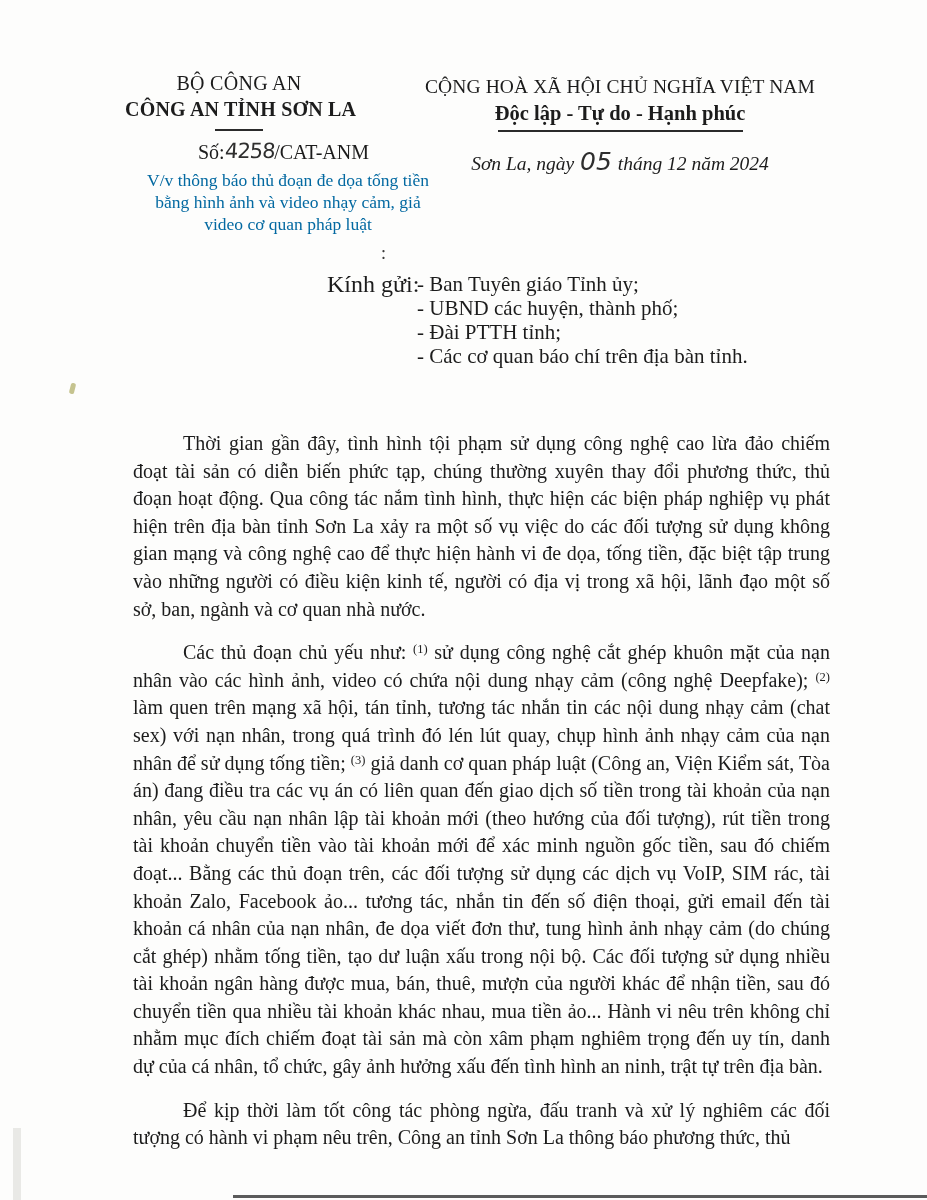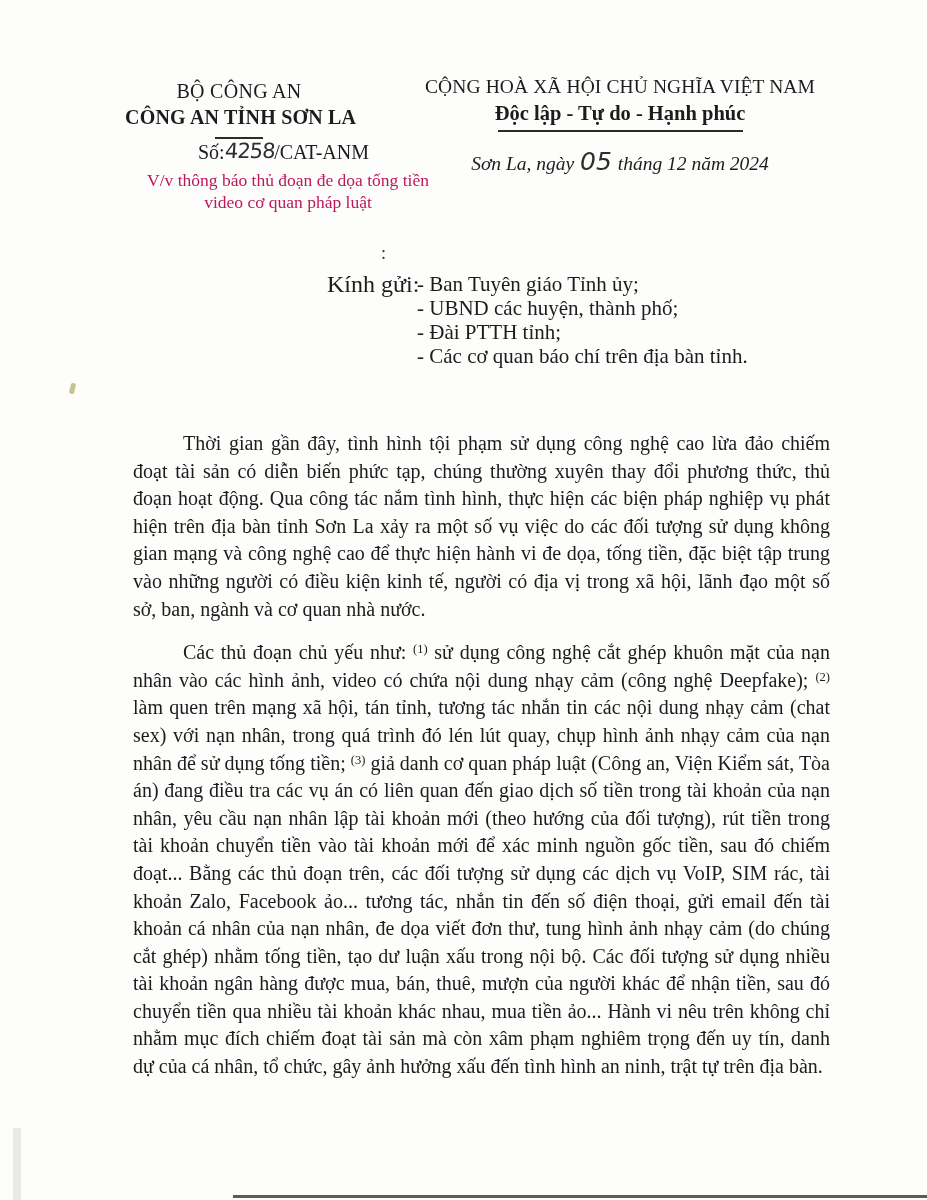--- a/index.html
+++ b/index.html
@@ -14,21 +14,21 @@
     margin: 0 auto;
     background: #fdfdfc;
     overflow: hidden;
     font-family: "Liberation Serif", serif;
     color: #1c1c1c;
   }
   
   .agency-block {
     position: absolute;
     left: 125px;
-    top: 80px;
+    top: 72px;
     width: 228px;
     text-align: center;
   }
   .agency-parent {
     font-size: 20px;
     letter-spacing: 0.3px;
     white-space: nowrap;
   }
   .agency-name {
     font-size: 20px;
@@ -58,21 +58,21 @@
     color: #2e2e2e;
   }
   .doc-subject {
     position: absolute;
     left: 138px;
     top: 169px;
     width: 300px;
     text-align: center;
     font-size: 17.5px;
     line-height: 22px;
-    color: #be185d;
+    color: #0369a1;
   }
   
   .national-block {
     position: absolute;
     left: 416px;
     top: 76px;
     width: 408px;
     text-align: center;
   }
   .national-title {
@@ -191,20 +191,21 @@
     <div class="agency-name">CÔNG AN TỈNH SƠN LA</div>
     <div class="rule-left"></div>
   </div>
 
   <div class="doc-number">
     <span>Số:</span><span class="handwritten">4258</span><span>/CAT-ANM</span>
   </div>
 
   <div class="doc-subject">
     <div>V/v thông báo thủ đoạn đe dọa tống tiền</div>
+    <div>bằng hình ảnh và video nhạy cảm, giả</div>
     <div>video cơ quan pháp luật</div>
   </div>
 
   <div class="national-block">
     <div class="national-title">CỘNG HOÀ XÃ HỘI CHỦ NGHĨA VIỆT NAM</div>
     <div class="national-motto">Độc lập - Tự do - Hạnh phúc</div>
     <div class="rule-right"></div>
     <div class="dateline">
       <span>Sơn La, ngày</span>
       <span class="handwritten">05</span>
@@ -217,19 +218,20 @@
   <ul class="recipients-list" id="recipient-list">
       <li>- Ban Tuyên giáo Tỉnh ủy;</li>
       <li>- UBND các huyện, thành phố;</li>
       <li>- Đài PTTH tỉnh;</li>
       <li>- Các cơ quan báo chí trên địa bàn tỉnh.</li>
     </ul>
 
   <div class="doc-body" id="paragraphs">
       <p>Thời gian gần đây, tình hình tội phạm sử dụng công nghệ cao lừa đảo chiếm đoạt tài sản có diễn biến phức tạp, chúng thường xuyên thay đổi phương thức, thủ đoạn hoạt động. Qua công tác nắm tình hình, thực hiện các biện pháp nghiệp vụ phát hiện trên địa bàn tỉnh Sơn La xảy ra một số vụ việc do các đối tượng sử dụng không gian mạng và công nghệ cao để thực hiện hành vi đe dọa, tống tiền, đặc biệt tập trung vào những người có điều kiện kinh tế, người có địa vị trong xã hội, lãnh đạo một số sở, ban, ngành và cơ quan nhà nước.</p>
       <p>Các thủ đoạn chủ yếu như: <sup>(1)</sup> sử dụng công nghệ cắt ghép khuôn mặt của nạn nhân vào các hình ảnh, video có chứa nội dung nhạy cảm (công nghệ Deepfake); <sup>(2)</sup> làm quen trên mạng xã hội, tán tỉnh, tương tác nhắn tin các nội dung nhạy cảm (chat sex) với nạn nhân, trong quá trình đó lén lút quay, chụp hình ảnh nhạy cảm của nạn nhân để sử dụng tống tiền; <sup>(3)</sup> giả danh cơ quan pháp luật (Công an, Viện Kiểm sát, Tòa án) đang điều tra các vụ án có liên quan đến giao dịch số tiền trong tài khoản của nạn nhân, yêu cầu nạn nhân lập tài khoản mới (theo hướng của đối tượng), rút tiền trong tài khoản chuyển tiền vào tài khoản mới để xác minh nguồn gốc tiền, sau đó chiếm đoạt... Bằng các thủ đoạn trên, các đối tượng sử dụng các dịch vụ VoIP, SIM rác, tài khoản Zalo, Facebook ảo... tương tác, nhắn tin đến số điện thoại, gửi email đến tài khoản cá nhân của nạn nhân, đe dọa viết đơn thư, tung hình ảnh nhạy cảm (do chúng cắt ghép) nhằm tống tiền, tạo dư luận xấu trong nội bộ. Các đối tượng sử dụng nhiều tài khoản ngân hàng được mua, bán, thuê, mượn của người khác để nhận tiền, sau đó chuyển tiền qua nhiều tài khoản khác nhau, mua tiền ảo... Hành vi nêu trên không chỉ nhằm mục đích chiếm đoạt tài sản mà còn xâm phạm nghiêm trọng đến uy tín, danh dự của cá nhân, tổ chức, gây ảnh hưởng xấu đến tình hình an ninh, trật tự trên địa bàn.</p>
+      <p>Để kịp thời làm tốt công tác phòng ngừa, đấu tranh và xử lý nghiêm các đối tượng có hành vi phạm nêu trên, Công an tỉnh Sơn La thông báo phương thức, thủ</p>
     </div>
 
   <div class="scan-speck"></div>
   <div class="scan-left-band"></div>
   <div class="scan-bottom-edge"></div>
 
 </div>
 
 </body></html>

